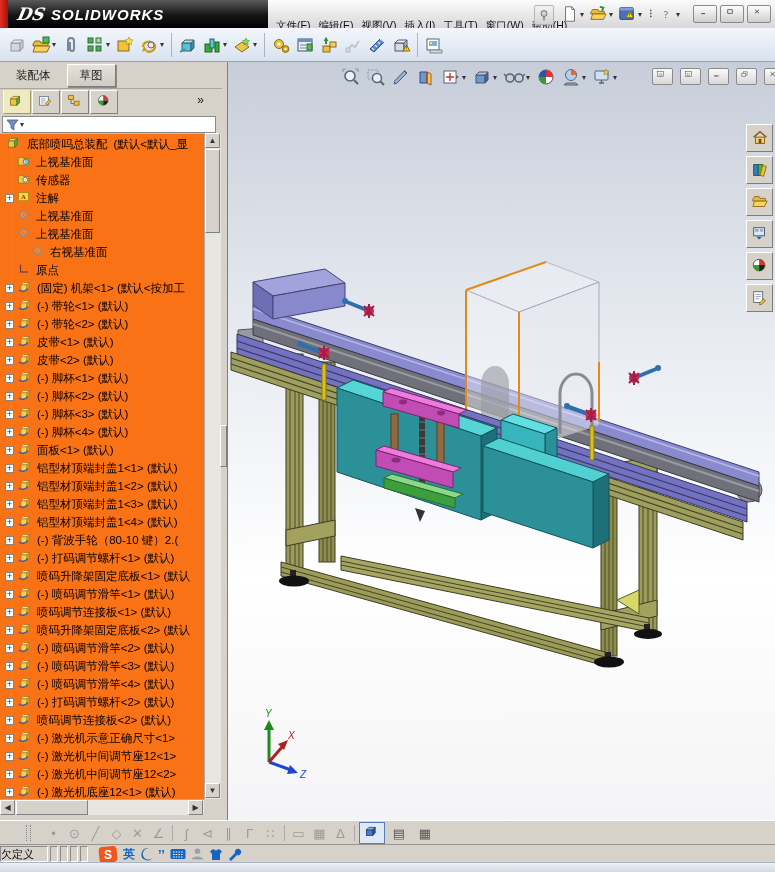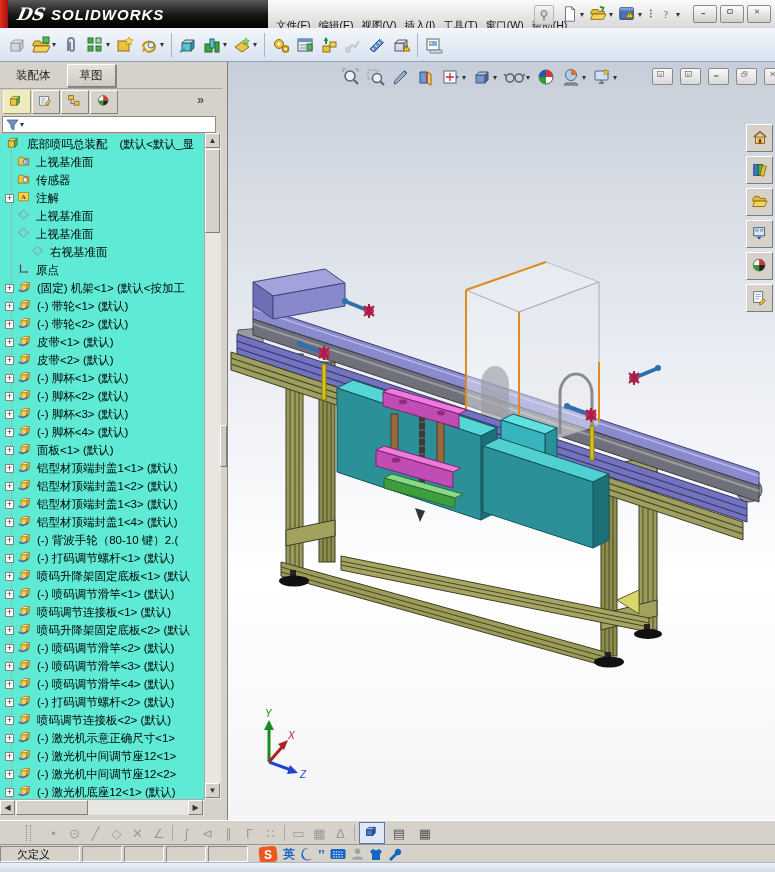--- a/index.html
+++ b/index.html
@@ -41,21 +41,21 @@
   .cmdtab{font-size:11.5px;color:#222;padding:3px 12px;margin-left:4px}
   .cmdtab.raised{border:1px solid #fff;border-right-color:#7d7d7d;border-bottom-color:#7d7d7d;
     background:linear-gradient(#e6e2da,#cfcbc3);box-shadow:1px 1px 0 #8a8a8a}
   #paneltabs{left:0;top:27px;width:222px;height:26px;display:flex;align-items:center;padding-left:3px;box-sizing:border-box}
   .ptab{width:26px;height:22px;border:1px solid #fff;border-right-color:#808080;border-bottom-color:#808080;
     background:#d6d2ca;display:flex;align-items:center;justify-content:center;margin-right:1px}
   .ptab.active{background:#efeabf;border-color:#efeabf #9a9a6a #9a9a6a #fdfdd8}
   #poverflow{position:absolute;right:18px;top:31px;font-size:12px;color:#222}
   #filter{left:2px;top:54px;width:214px;height:17px;background:#fff;border:1px solid #8a8a8a;
     display:flex;align-items:center;padding-left:3px;box-sizing:border-box}
-  #tree{left:0;top:71px;width:204px;height:666px;background:#5eead4;overflow:hidden;border-top:1px solid #bbb}
+  #tree{left:0;top:71px;width:204px;height:666px;background:#f97316;overflow:hidden;border-top:1px solid #bbb}
   #treeguide{left:11px;top:16px;width:1px;height:648px;border-left:1px dotted #a0a0a0}
   .trow{position:absolute;left:0;height:18px;display:flex;align-items:center;white-space:nowrap}
   .trow .lbl{font-size:11.5px;color:#000;margin-left:3px}
   .plusbox{width:9px;height:9px;border:1px solid #848484;background:#fff;margin-left:3px;
     display:flex;align-items:center;justify-content:center;font-size:9px;line-height:7px;color:#333;box-sizing:border-box}
   .ticon{margin-left:3px;display:flex}
   
   .sb{background:#e8e6e0}
   #vscroll{left:204px;top:71px;width:16px;height:666px;border-left:1px solid #aaa}
   #hscroll{left:0;top:737px;width:204px;height:16px;border-top:1px solid #aaa}
@@ -86,21 +86,21 @@
   .sk{font-size:13px;color:#9a9a9a;width:21px;text-align:center}
   .sksep{width:1px;height:16px;background:#aaa;margin:0 3px}
   .viewbtn{width:24px;height:20px;display:flex;align-items:center;justify-content:center;margin:0 1px}
   .viewbtn.active{border:1px solid #5a7ab2;background:#dfe8f6}
   .viewglyph{font-size:13px;color:#555}
   
   #statusbar{left:0;top:844px;width:775px;height:18px;background:#d6d2ca;border-top:1px solid #9a968e;
     display:flex;align-items:center;font-size:11px;color:#000}
   #sb-left{flex:0 0 468px;padding-left:4px;font-family:"Liberation Mono",monospace;font-size:11px}
   .sbcell{height:14px;border:1px solid #8a8a8a;border-bottom-color:#fff;border-right-color:#fff;
-    display:flex;align-items:center;padding:0 16px;margin-right:2px}
+    display:flex;align-items:center;padding:0 0;margin-right:2px}
   #ime{display:flex;align-items:center;gap:5px;margin-left:8px}
   #ime .t{color:#1565c4;font-weight:bold;font-size:12px}
   #taskstrip{left:0;top:862px;width:775px;height:10px;background:linear-gradient(#eef2f7,#cfd7e2);border-top:1px solid #aab4c2}
 </style>
 </head>
 <body>
 
 <div class="abs" id="titlebar">
   <div class="abs" id="redstripe"></div>
   <div class="abs" id="logo">
@@ -359,21 +359,21 @@
     <div class="abs" id="treeguide"></div>
   <div class="trow" style="top: 1px; left: 4px;">
         <span class="ticon">
           <svg width="17" height="16" viewBox="0 0 20 20">
             <rect x="1" y="6" width="8" height="8" fill="#e8c83c" stroke="#8a6d14"></rect>
             <path d="M1 6l3-3h8l-3 3z" fill="#f7e08a" stroke="#8a6d14"></path>
             <path d="M9 6l3-3v8l-3 3z" fill="#58b858" stroke="#2c6e2c"></path>
           </svg>
         </span>
         <span class="lbl">底部喷吗总装配</span>
-        <span class="lbl" style="margin-left:12px">(默认&lt;默认_显</span>
+        <span class="lbl" style="margin-left:6px">(默认&lt;默认_显</span>
       </div>
       <div class="trow" style="top: 19px; left: 2px;">
         <span style="width:12px"></span>
         <span class="ticon">
           <svg width="16" height="15" viewBox="0 0 20 20">
             <path d="M1 5l2-2h4l1 1.5h7v9H1z" fill="#f0c84c" stroke="#8a6d14"></path>
             <circle cx="11" cy="9" r="3.4" fill="#cfe0f2" stroke="#2458b0"></circle>
             <path d="M11 7v2l1.6 1" fill="none" stroke="#2458b0"></path>
           </svg>
         </span>

